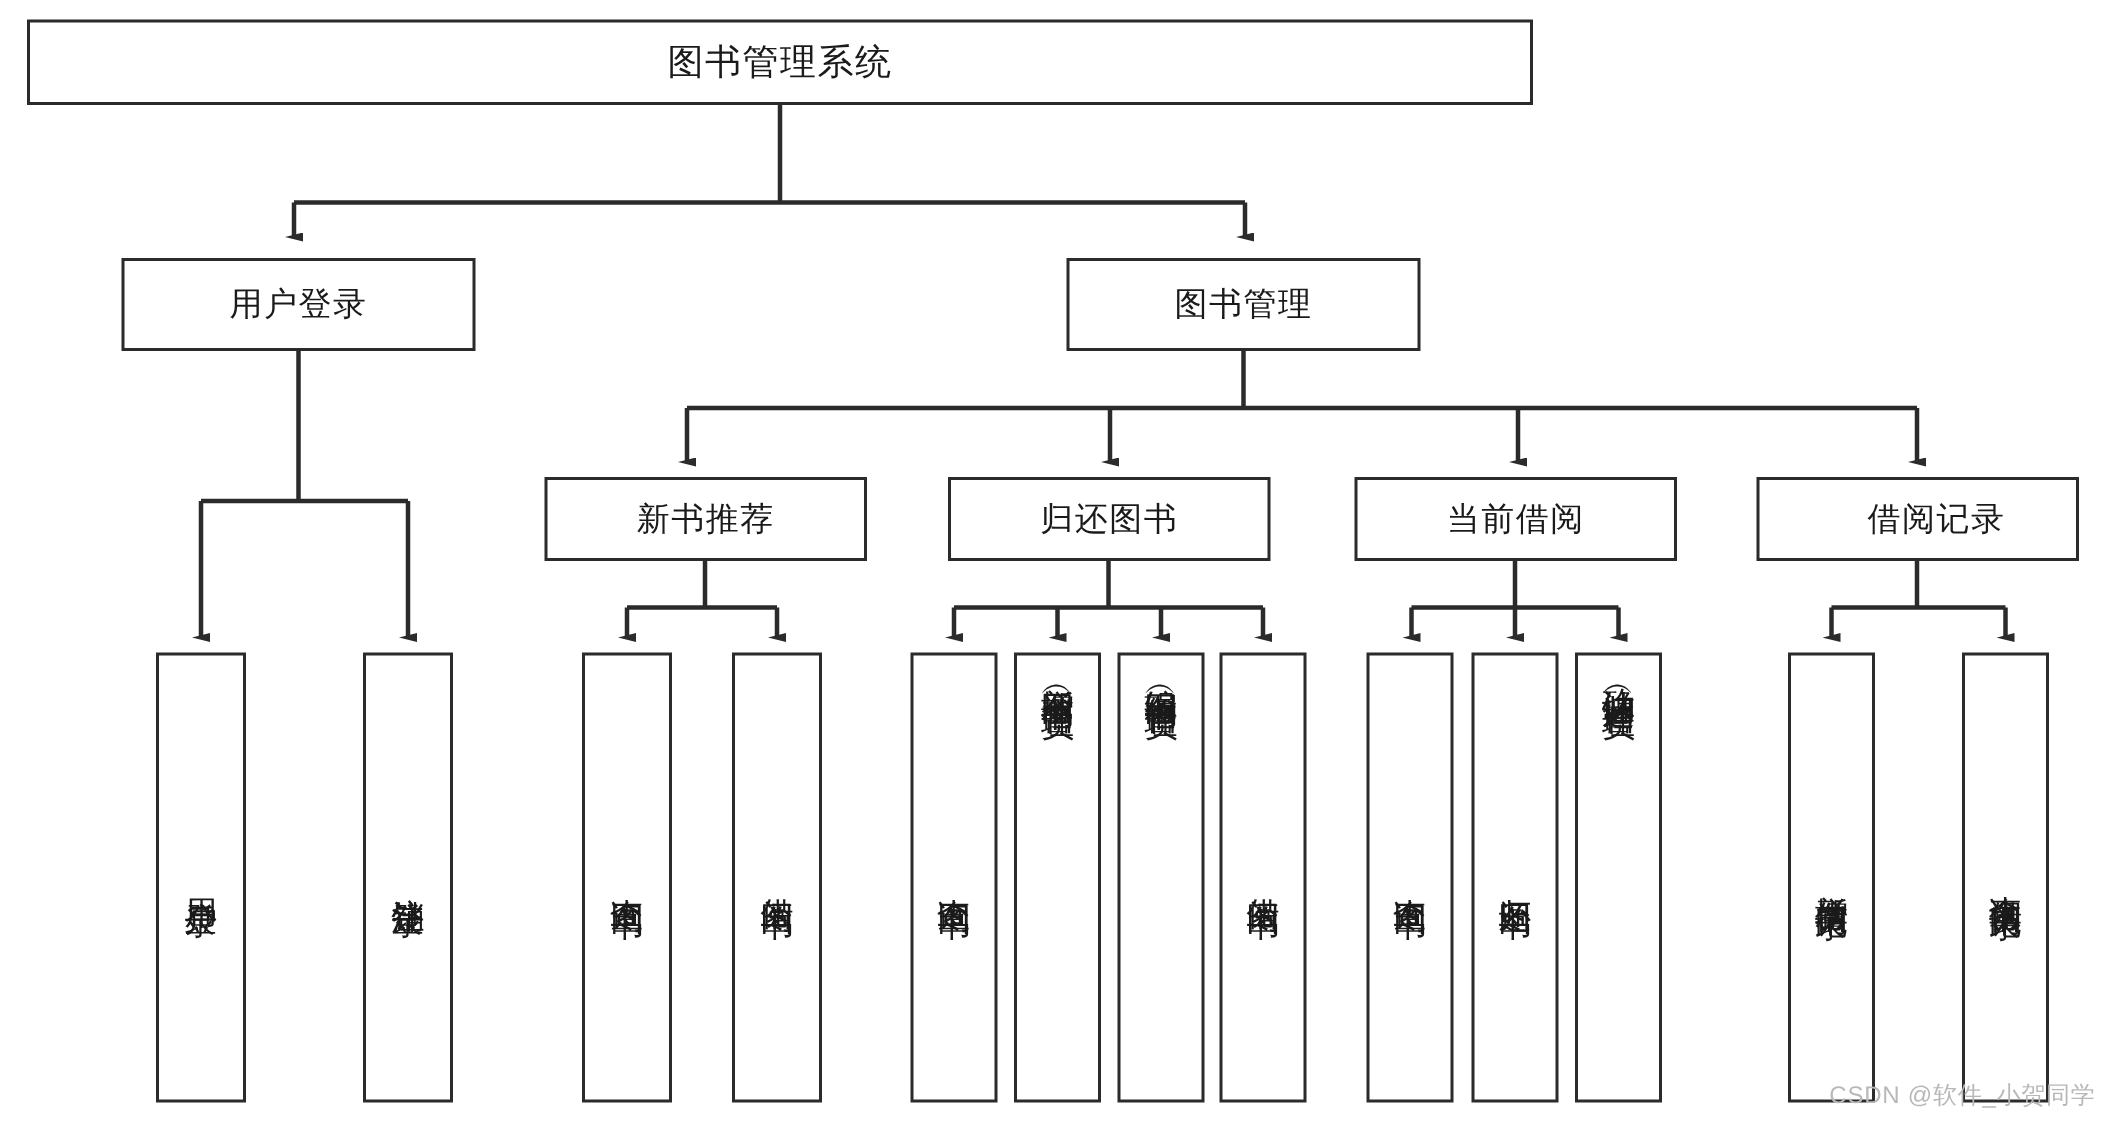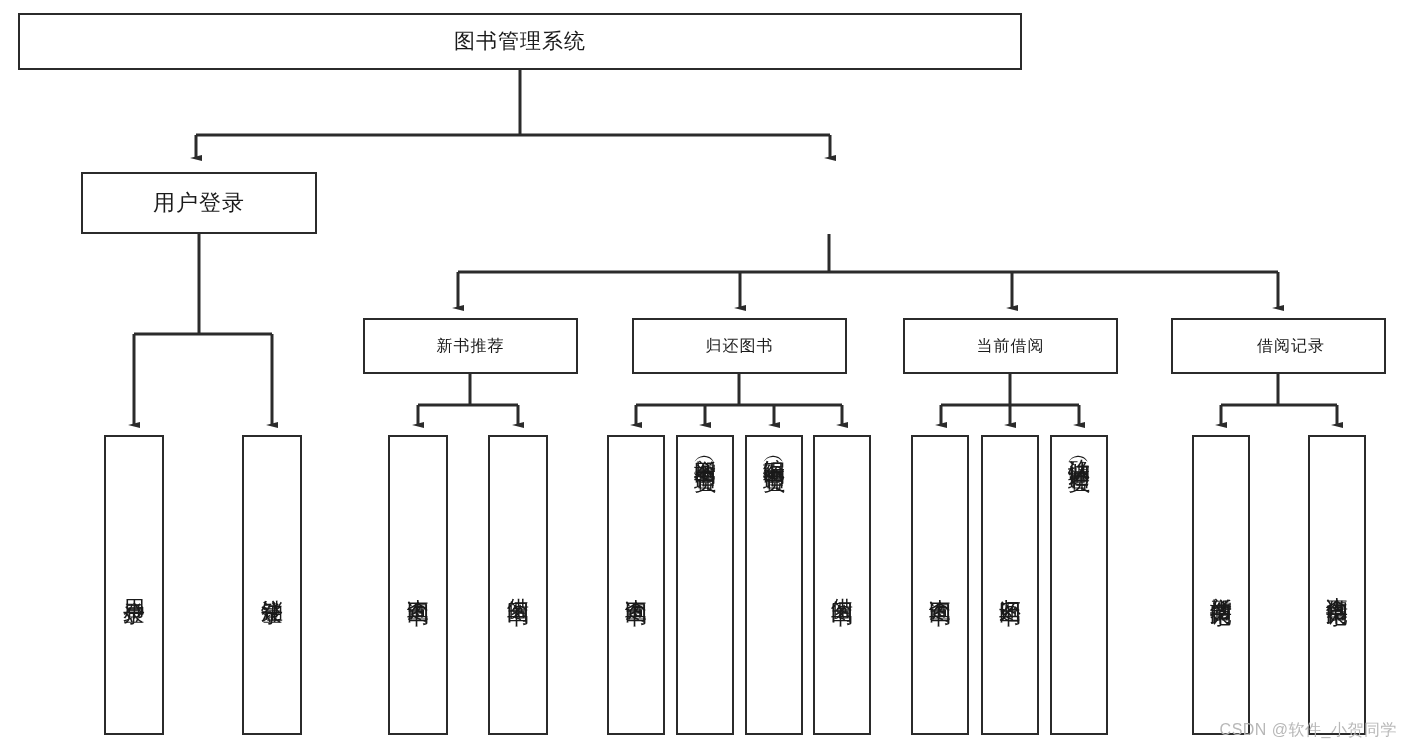--- a/index.html
+++ b/index.html
@@ -34,23 +34,23 @@
     align-items: center;
     justify-content: center;
     color: #1a1a1a;
   }
   .node .label {
     font-size: 22px;
     line-height: 1.15;
     letter-spacing: 1px;
     white-space: nowrap;
   }
-  .node.root .label { font-size: 21px; }
+  .node.root .label { font-size: 24px; }
   .node.level2 .label { font-size: 22px; }
-  .node.level3 .label { font-size: 16px; }
+  .node.level3 .label { font-size: 22px; }
 
   .leaf {
     position: absolute;
     box-sizing: border-box;
     border: 2px solid #2b2b2b;
     background: #ffffff;
     display: flex;
     justify-content: center;
     overflow: hidden;
   }
@@ -134,20 +134,23 @@
     </g>
   </svg>
 
   <div class="node root" style="left:18px; top:13px; width:1004px; height:57px;">
     <span class="label">图书管理系统</span>
   </div>
 
   <div class="node level2" style="left:81px; top:172px; width:236px; height:62px;">
     <span class="label">用户登录</span>
   </div>
+  <div class="node level2" style="left:711px; top:172px; width:236px; height:62px;">
+    <span class="label">图书管理</span>
+  </div>
 
   <div class="node level3" style="left:363px; top:318px; width:215px; height:56px;">
     <span class="label">新书推荐</span>
   </div>
   <div class="node level3" style="left:632px; top:318px; width:215px; height:56px;">
     <span class="label">归还图书</span>
   </div>
   <div class="node level3" style="left:903px; top:318px; width:215px; height:56px;">
     <span class="label">当前借阅</span>
   </div>

